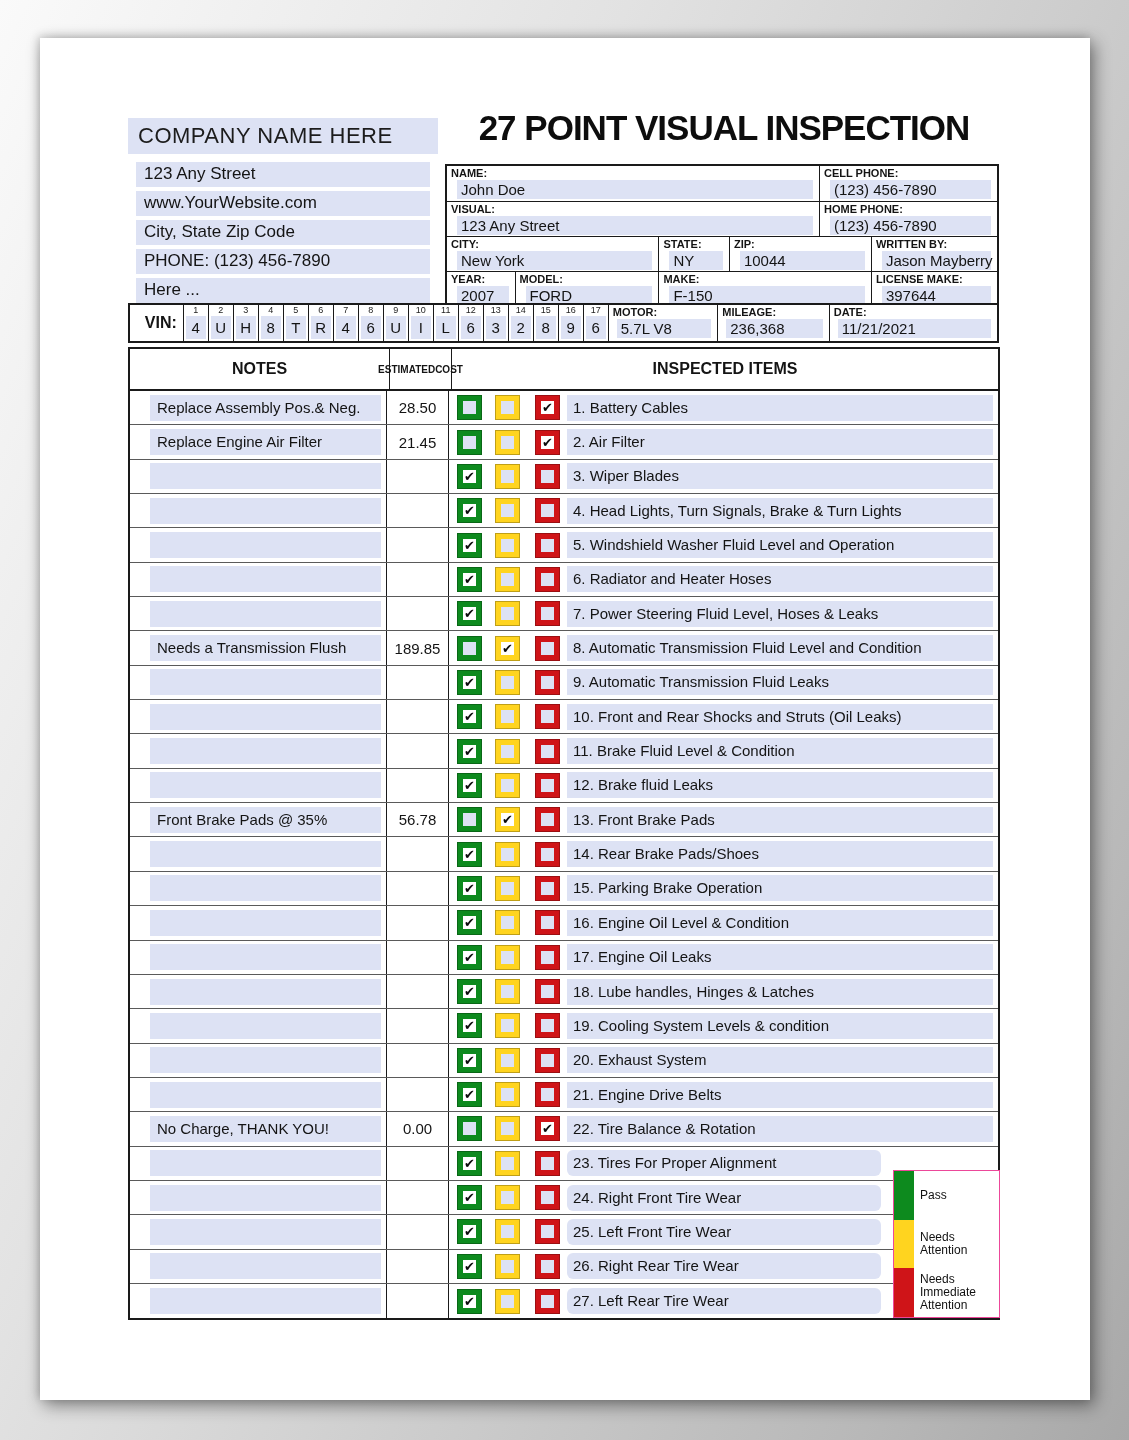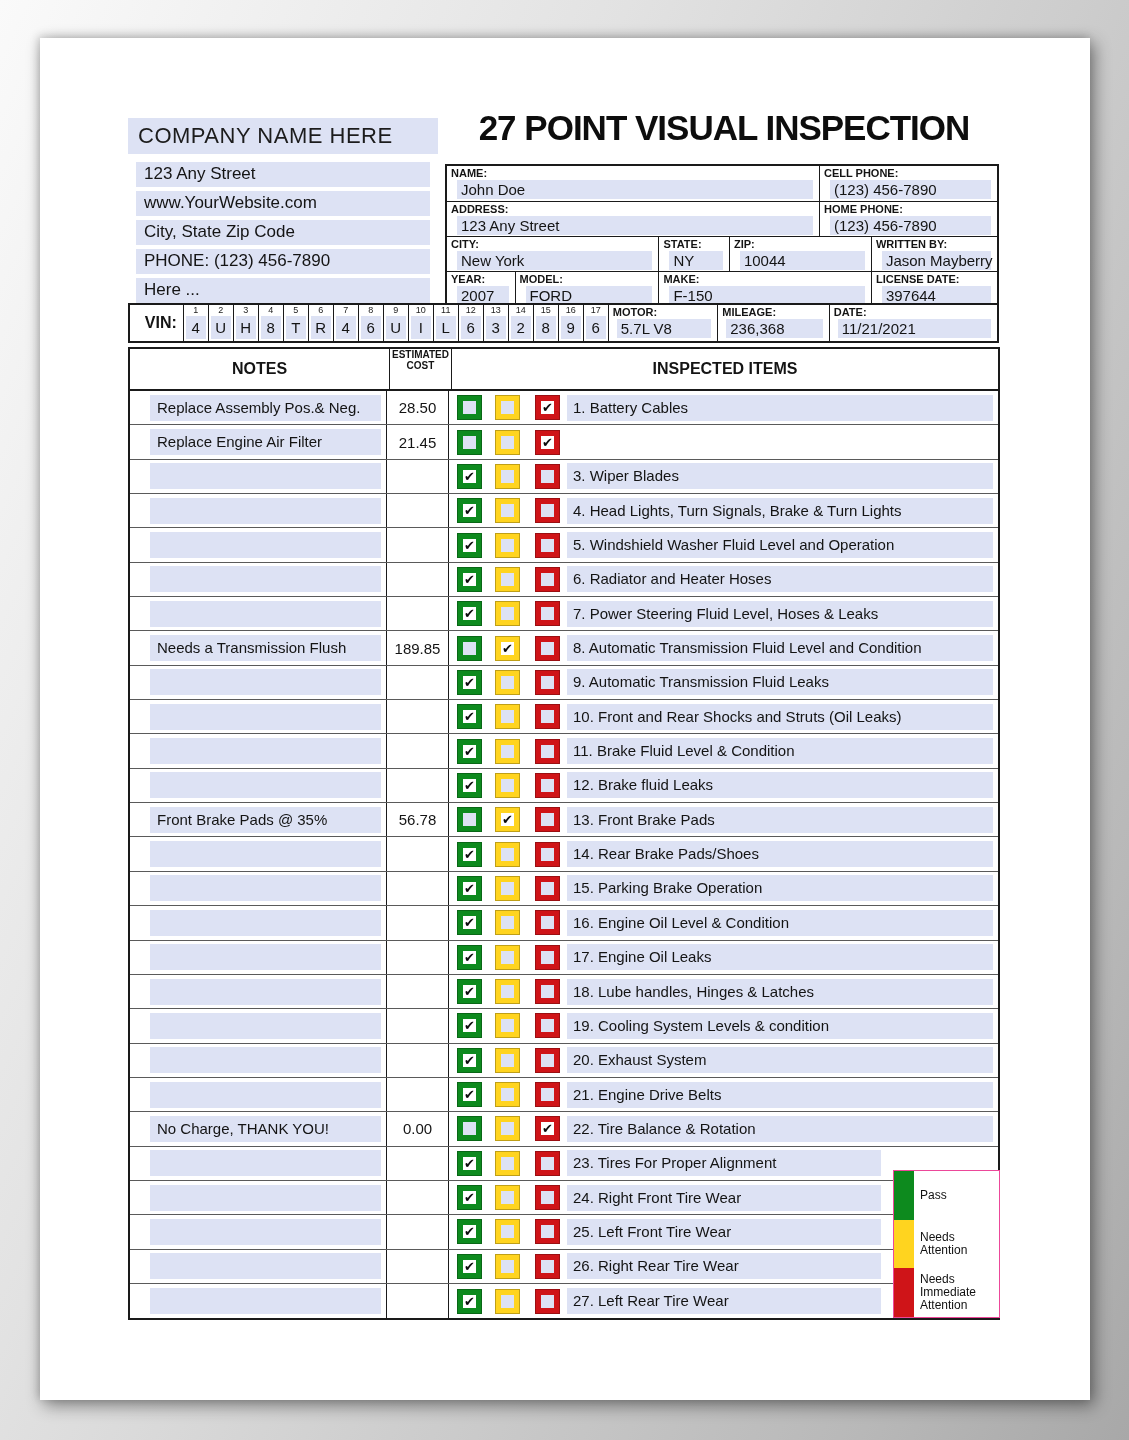--- a/index.html
+++ b/index.html
@@ -46,34 +46,34 @@
   .vin-num { font-size:9px; text-align:center; height:11px; line-height:11px; color:#222; }
   .vin-char { flex:1; background:#dde2f4; margin:0 2px 2px 2px; text-align:center; font-size:15px; line-height:23px; }
   .vin-info { border-left:1.5px solid #1a1a1a; }
   .vin-info .ig-value { margin:1px 6px 0 8px; }
   .w-motor { width:110px; } .w-mileage { width:112px; } .w-date { width:169px; }
 
   
   .insp-table { position:absolute; left:88px; top:309px; width:872px; border:2px solid #1a1a1a; background:#fff; }
   .t-head { display:flex; height:42px; border-bottom:2px solid #1a1a1a; }
   .h-notes { width:260px; border-right:1.5px solid #1a1a1a; display:flex; align-items:center; justify-content:center; font-weight:bold; font-size:16px; }
-  .h-cost { width:62px; border-right:1.5px solid #1a1a1a; display:flex; flex-direction:column; align-items:center; justify-content:flex-start; font-weight:bold; font-size:10px; line-height:11px; text-align:center; }
+  .h-cost { width:62px; border-right:1.5px solid #1a1a1a; display:flex; flex-direction:row; align-items:center; justify-content:center; font-weight:bold; font-size:10px; line-height:11px; text-align:center; }
   .h-items { flex:1; display:flex; align-items:center; justify-content:center; font-weight:bold; font-size:16px; }
   .t-row { display:flex; height:34.35px; border-bottom:1px solid #5a5a5a; }
   .t-row:last-child { border-bottom:none; }
   .c-notes { width:257px; border-right:1.5px solid #1a1a1a; display:flex; align-items:center;padding-left:13px; }
   .note-strip { flex:1; height:26px; line-height:26px; margin:0 5px 0 7px; font-size:15px; padding-left:7px; white-space:nowrap; overflow:hidden; background:#dde2f4; }
   .c-cost { width:62px; border-right:1.5px solid #1a1a1a; display:flex; align-items:center; justify-content:center; font-size:15px; }
   .c-items { flex:1; display:flex; align-items:center; padding-left:8px; }
   .cb { width:25px; height:25px; display:flex; align-items:center; justify-content:center; flex:none; box-shadow: inset 0 0 0 1px rgba(0,0,0,0.25); }
   .cb-g { margin-right:13px; } .cb-y { margin-right:15px; } .cb-r { margin-right:7px; }
   .cb .inner { width:13px; height:13px; background:#dde2f4; display:flex; align-items:center; justify-content:center; font-size:13px; font-weight:bold; color:#0a0a0a; }
   .cb.checked .inner { background:#ffffff; }
   .item-strip { background:#dde2f4; height:26px; line-height:26px; font-size:15px; padding-left:6px; flex:1; margin-right:5px; white-space:nowrap; overflow:hidden; }
-  .item-strip.short { flex:none; width:314px; }
+  .item-strip.short { flex:none; width:314px;border-radius:6px; }
 
   
   .legend { position:absolute; left:853px; top:1132px; width:107px; height:148px; background:#fff; border:1px solid #ec4899; display:flex; }
   .legend-bar { width:20px; display:flex; flex-direction:column; }
   .legend-bar .seg { flex:1; }
   .legend-labels { flex:1; display:flex; flex-direction:column; }
   .legend-labels .lz { flex:1; display:flex; align-items:center; padding-left:6px; font-size:12px; line-height:13px; color:#111; }
 </style>
 </head>
 <body>
@@ -97,21 +97,21 @@
         <div class="ig-label">NAME:</div>
         <div class="ig-value">John Doe</div>
       </div>
       <div class="ig-cell bl" style="width:178px">
         <div class="ig-label">CELL PHONE:</div>
         <div class="ig-value">(123) 456-7890</div>
       </div>
     </div>
     <div class="ig-row">
       <div class="ig-cell" style="flex:1">
-        <div class="ig-label">ADDRESS:</div>
+        <div class="ig-label">VISUAL:</div>
         <div class="ig-value">123 Any Street</div>
       </div>
       <div class="ig-cell bl" style="width:178px">
         <div class="ig-label">HOME PHONE:</div>
         <div class="ig-value">(123) 456-7890</div>
       </div>
     </div>
     <div class="ig-row">
       <div class="ig-cell" style="width:213px">
         <div class="ig-label">CITY:</div>
@@ -137,21 +137,21 @@
       </div>
       <div class="ig-cell bl" style="width:145px">
         <div class="ig-label">MODEL:</div>
         <div class="ig-value">FORD</div>
       </div>
       <div class="ig-cell bl" style="width:214px">
         <div class="ig-label">MAKE:</div>
         <div class="ig-value">F-150</div>
       </div>
       <div class="ig-cell bl" style="width:127px">
-        <div class="ig-label">LICENSE DATE:</div>
+        <div class="ig-label">LICENSE MAKE:</div>
         <div class="ig-value">397644</div>
       </div>
     </div>
   </div>
 
   <div class="vin-box">
     <div class="vin-label">VIN:</div>
     <div class="vin-grid">
         <div class="vin-cell">
           <div class="vin-num">1</div>
@@ -272,20 +272,21 @@
           <div class="c-items">
             <span class="cb cb-g" style="background:#0d8a1e">
               <span class="inner"></span>
             </span>
             <span class="cb cb-y" style="background:#ffd41f">
               <span class="inner"></span>
             </span>
             <span class="cb cb-r checked" style="background:#cf1418">
               <span class="inner">✔</span>
             </span>
+            <div class="item-strip">2. Air Filter</div>
           </div>
         </div>
         <div class="t-row">
           <div class="c-notes">
             <div class="note-strip"></div>
           </div>
           <div class="c-cost"></div>
           <div class="c-items">
             <span class="cb cb-g checked" style="background:#0d8a1e">
               <span class="inner">✔</span>

